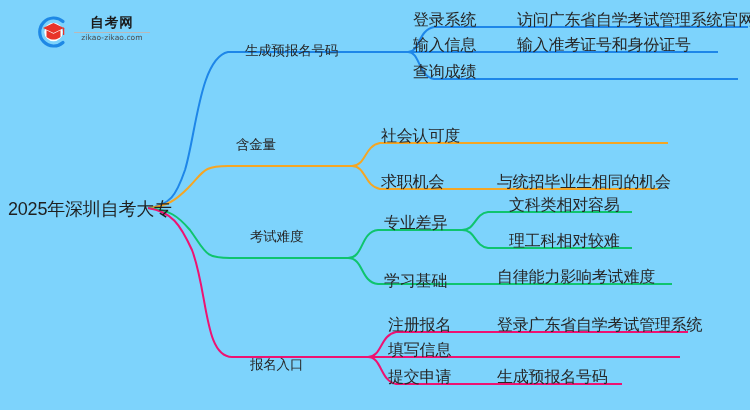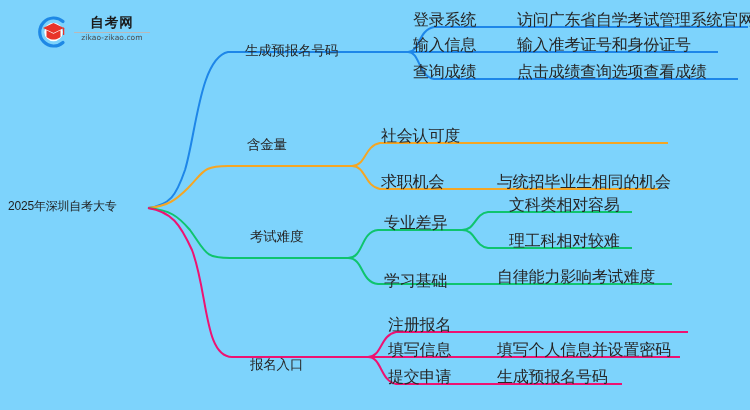--- a/index.html
+++ b/index.html
@@ -28,21 +28,21 @@
     height: 410px;
   }
   .node-label {
     position: absolute;
     font-family: "Liberation Sans", "DejaVu Sans", sans-serif;
     color: #2b2b2b;
     white-space: nowrap;
     line-height: 1;
   }
   .root-label {
-    font-size: 12px;
+    font-size: 18px;
     color: #1f1f1f;
     letter-spacing: -0.2px;
   }
   .lvl1-label {
     font-size: 13.5px;
     color: #262626;
     letter-spacing: -0.2px;
   }
   .lvl2-label {
     font-size: 16px;
@@ -158,34 +158,33 @@
   </div>
 
   <div class="node-label root-label" style="left:8px; top:200px;">2025年深圳自考大专</div>
 
   <div class="node-label lvl1-label" style="left:245px; top:44px;">生成预报名号码</div>
   <div class="node-label lvl2-label" style="left:413px; top:12px;">登录系统</div>
   <div class="node-label leaf-label" style="left:517px; top:12px;">访问广东省自学考试管理系统官网</div>
   <div class="node-label lvl2-label" style="left:413px; top:37px;">输入信息</div>
   <div class="node-label leaf-label" style="left:517px; top:37px;">输入准考证号和身份证号</div>
   <div class="node-label lvl2-label" style="left:413px; top:64px;">查询成绩</div>
-  <div class="node-label leaf-label" style="left:517px; top:64px;">点击成绩查询选项查看成绩</div>
 
-  <div class="node-label lvl1-label" style="left:247px; top:138px;">含金量</div>
+  <div class="node-label lvl1-label" style="left:236px; top:138px;">含金量</div>
   <div class="node-label lvl2-label" style="left:381px; top:128px;">社会认可度</div>
   <div class="node-label lvl2-label" style="left:381px; top:174px;">求职机会</div>
   <div class="node-label leaf-label" style="left:497px; top:174px;">与统招毕业生相同的机会</div>
 
   <div class="node-label lvl1-label" style="left:250px; top:230px;">考试难度</div>
   <div class="node-label lvl2-label" style="left:384px; top:215px;">专业差异</div>
   <div class="node-label leaf-label" style="left:509px; top:197px;">文科类相对容易</div>
   <div class="node-label leaf-label" style="left:509px; top:233px;">理工科相对较难</div>
   <div class="node-label lvl2-label" style="left:384px; top:273px;">学习基础</div>
   <div class="node-label leaf-label" style="left:497px; top:269px;">自律能力影响考试难度</div>
 
   <div class="node-label lvl1-label" style="left:250px; top:358px;">报名入口</div>
   <div class="node-label lvl2-label" style="left:388px; top:317px;">注册报名</div>
+  <div class="node-label leaf-label" style="left:497px; top:317px;">登录广东省自学考试管理系统</div>
   <div class="node-label lvl2-label" style="left:388px; top:342px;">填写信息</div>
-  <div class="node-label leaf-label" style="left:497px; top:342px;">填写个人信息并设置密码</div>
   <div class="node-label lvl2-label" style="left:388px; top:369px;">提交申请</div>
   <div class="node-label leaf-label" style="left:497px; top:369px;">生成预报名号码</div>
 
 </div>
 
 </body></html>

